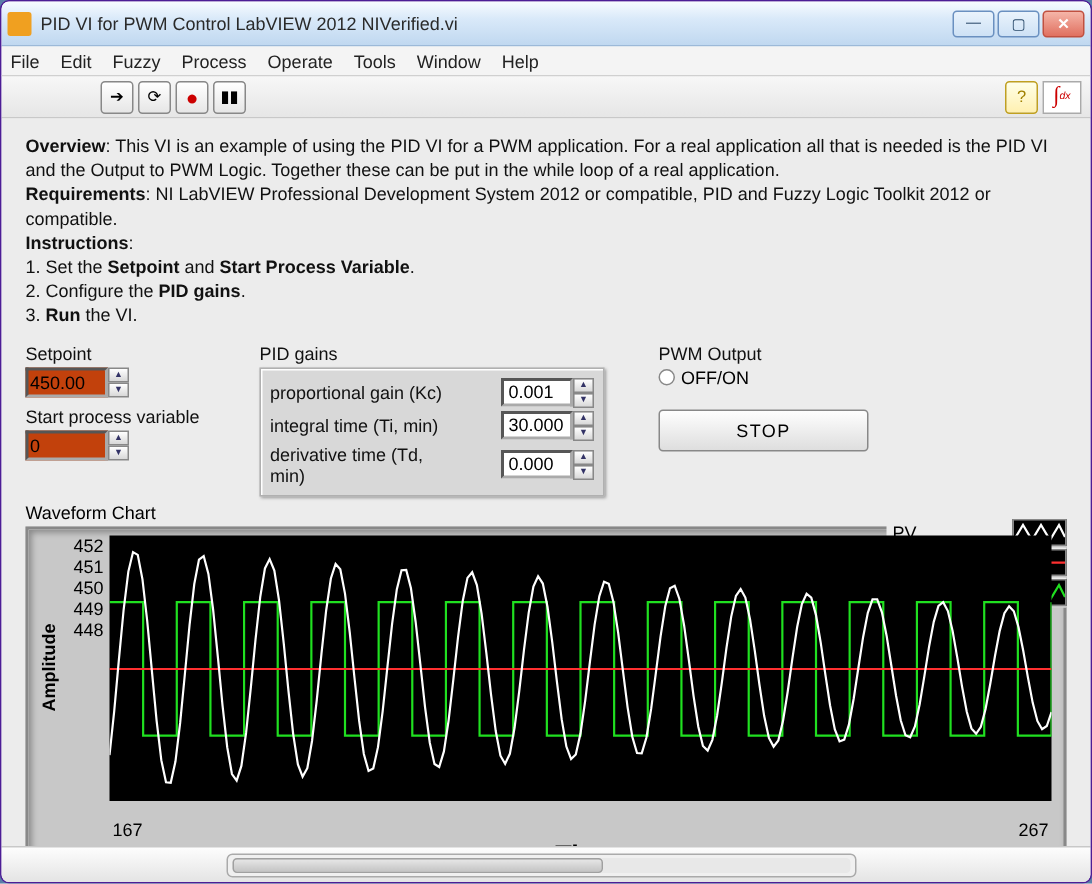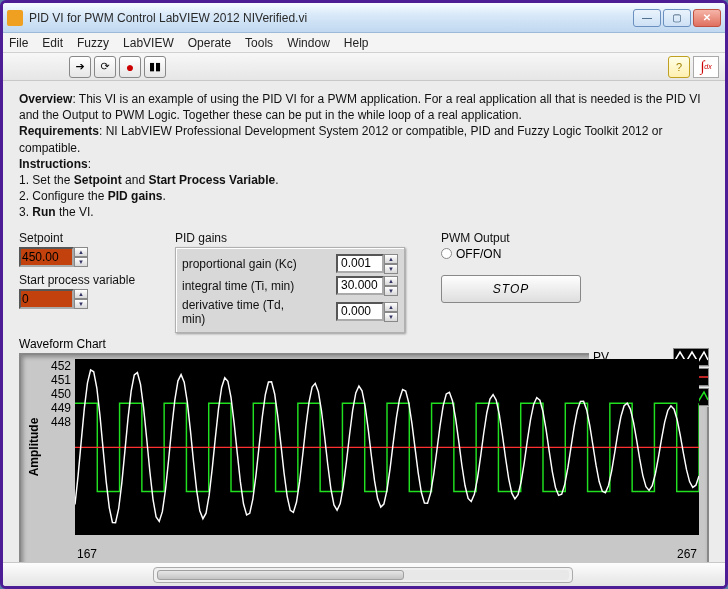--- a/index.html
+++ b/index.html
@@ -1,19 +1,19 @@
 <!DOCTYPE html>
 <html><head>
 <meta charset="utf-8">
 <style>
   * { box-sizing: border-box; margin: 0; padding: 0; font-family: "Segoe UI", Tahoma, sans-serif; }
   body { background: #5a7ea8; }
   .window {
     width: 728px; height: 589px; margin: 0; background: #fff;
-    border: 3px solid #4c1d95; border-radius: 6px; overflow: hidden;
+    border: 1px solid #4c1d95; border-radius: 6px; overflow: hidden;
     display: flex; flex-direction: column;
   }
   .titlebar {
     height: 30px; background: linear-gradient(#f7fbff, #d9e9f9 40%, #c0d8f0);
     border-bottom: 1px solid #9cb9d8; display: flex; align-items: center;
     padding: 0 4px;
   }
   .titlebar .app-icon { width: 16px; height: 16px; background: #f0a020; border-radius: 2px; margin-right: 6px; }
   .titlebar .title { font-size: 12px; color: #2a2a2a; flex: 1; }
   .win-btn { width: 28px; height: 18px; margin-left: 2px; border: 1px solid #6a90c0; border-radius: 3px; background: linear-gradient(#eaf3fc,#cde1f5); display:flex; align-items:center; justify-content:center; font-size:10px; color:#2a4a6a;}
@@ -49,21 +49,21 @@
     background:#d8d8d8; border:1px solid #b0b0b0; box-shadow: inset 1px 1px 0 #fff, 1px 1px 2px #999;
     padding:4px 6px 4px 6px; width:230px; position:relative;
   }
   .cluster-row { display:flex; align-items:center; justify-content:space-between; margin:2px 0;gap:34px;}
   .cluster-row .rlbl { font-size:12px; color:#111;}
   .cluster-row .rnum { display:flex; }
   .cluster-row input { width:48px; height:19px; font-size:12px; background:#fff; border:2px inset #aaa; padding:0 3px;}
   .pwm-col { margin-left:30px; }
   .radio-row { display:flex; align-items:center; font-size:12px; margin-top:2px;}
   .radio-row .dot{ width:11px;height:11px;border:1px solid #888;border-radius:50%;margin-right:4px;background:#fff;}
-  .stop-btn { width:140px; height:28px; margin-top:14px; border:1px solid #888; border-radius:3px; background:linear-gradient(#fefefe,#dedede); font-size:12px; letter-spacing:1px;font-style:italic;}
+  .stop-btn { width:140px; height:28px; margin-top:14px; border:1px solid #888; border-radius:3px; background:linear-gradient(#fefefe,#dedede); font-size:12px; letter-spacing:1px;}
   .legend { position:absolute; right:16px; top:266px; width:120px; border:0; }
   .legend-row { display:flex; align-items:center; height:20px; background:#ececec; font-size:12px; border-bottom:1px solid #c4c4c4;}
   .legend-row .lname{ flex:1; padding-left:4px;}
   .legend-row .lswatch{ width:36px;height:18px;background:#000;display:flex;align-items:center;justify-content:center; border:1px solid #888;}
   .legend-row svg { width:34px; height:14px; }
   .chart-area { margin-top:4px; }
   .chart-title { font-size:12px; margin-bottom:2px; }
   .chart-box { background:#c8c8c8; border:2px solid #888; box-shadow:inset 2px 2px 4px #888; padding:4px 8px 2px 4px; height:218px; display:flex; flex-direction:column;}
   .plot-row { flex:1; display:flex; }
   .ylabel { width:18px; display:flex; align-items:center; justify-content:center; }
@@ -91,21 +91,21 @@
     <div class="title">PID VI for PWM Control LabVIEW 2012 NIVerified.vi</div>
     <div class="win-btn">—</div>
     <div class="win-btn">▢</div>
     <div class="win-btn win-close">✕</div>
   </div>
 
   <div class="menubar">
     <span>File</span>
     <span>Edit</span>
     <span>Fuzzy</span>
-    <span>LabVIEW</span>
+    <span>Process</span>
     <span>Operate</span>
     <span>Tools</span>
     <span>Window</span>
     <span>Help</span>
   </div>
 
   <div class="toolbar">
     <div class="tb-group">
       <div class="tb-btn">➔</div>
       <div class="tb-btn">⟳</div>

